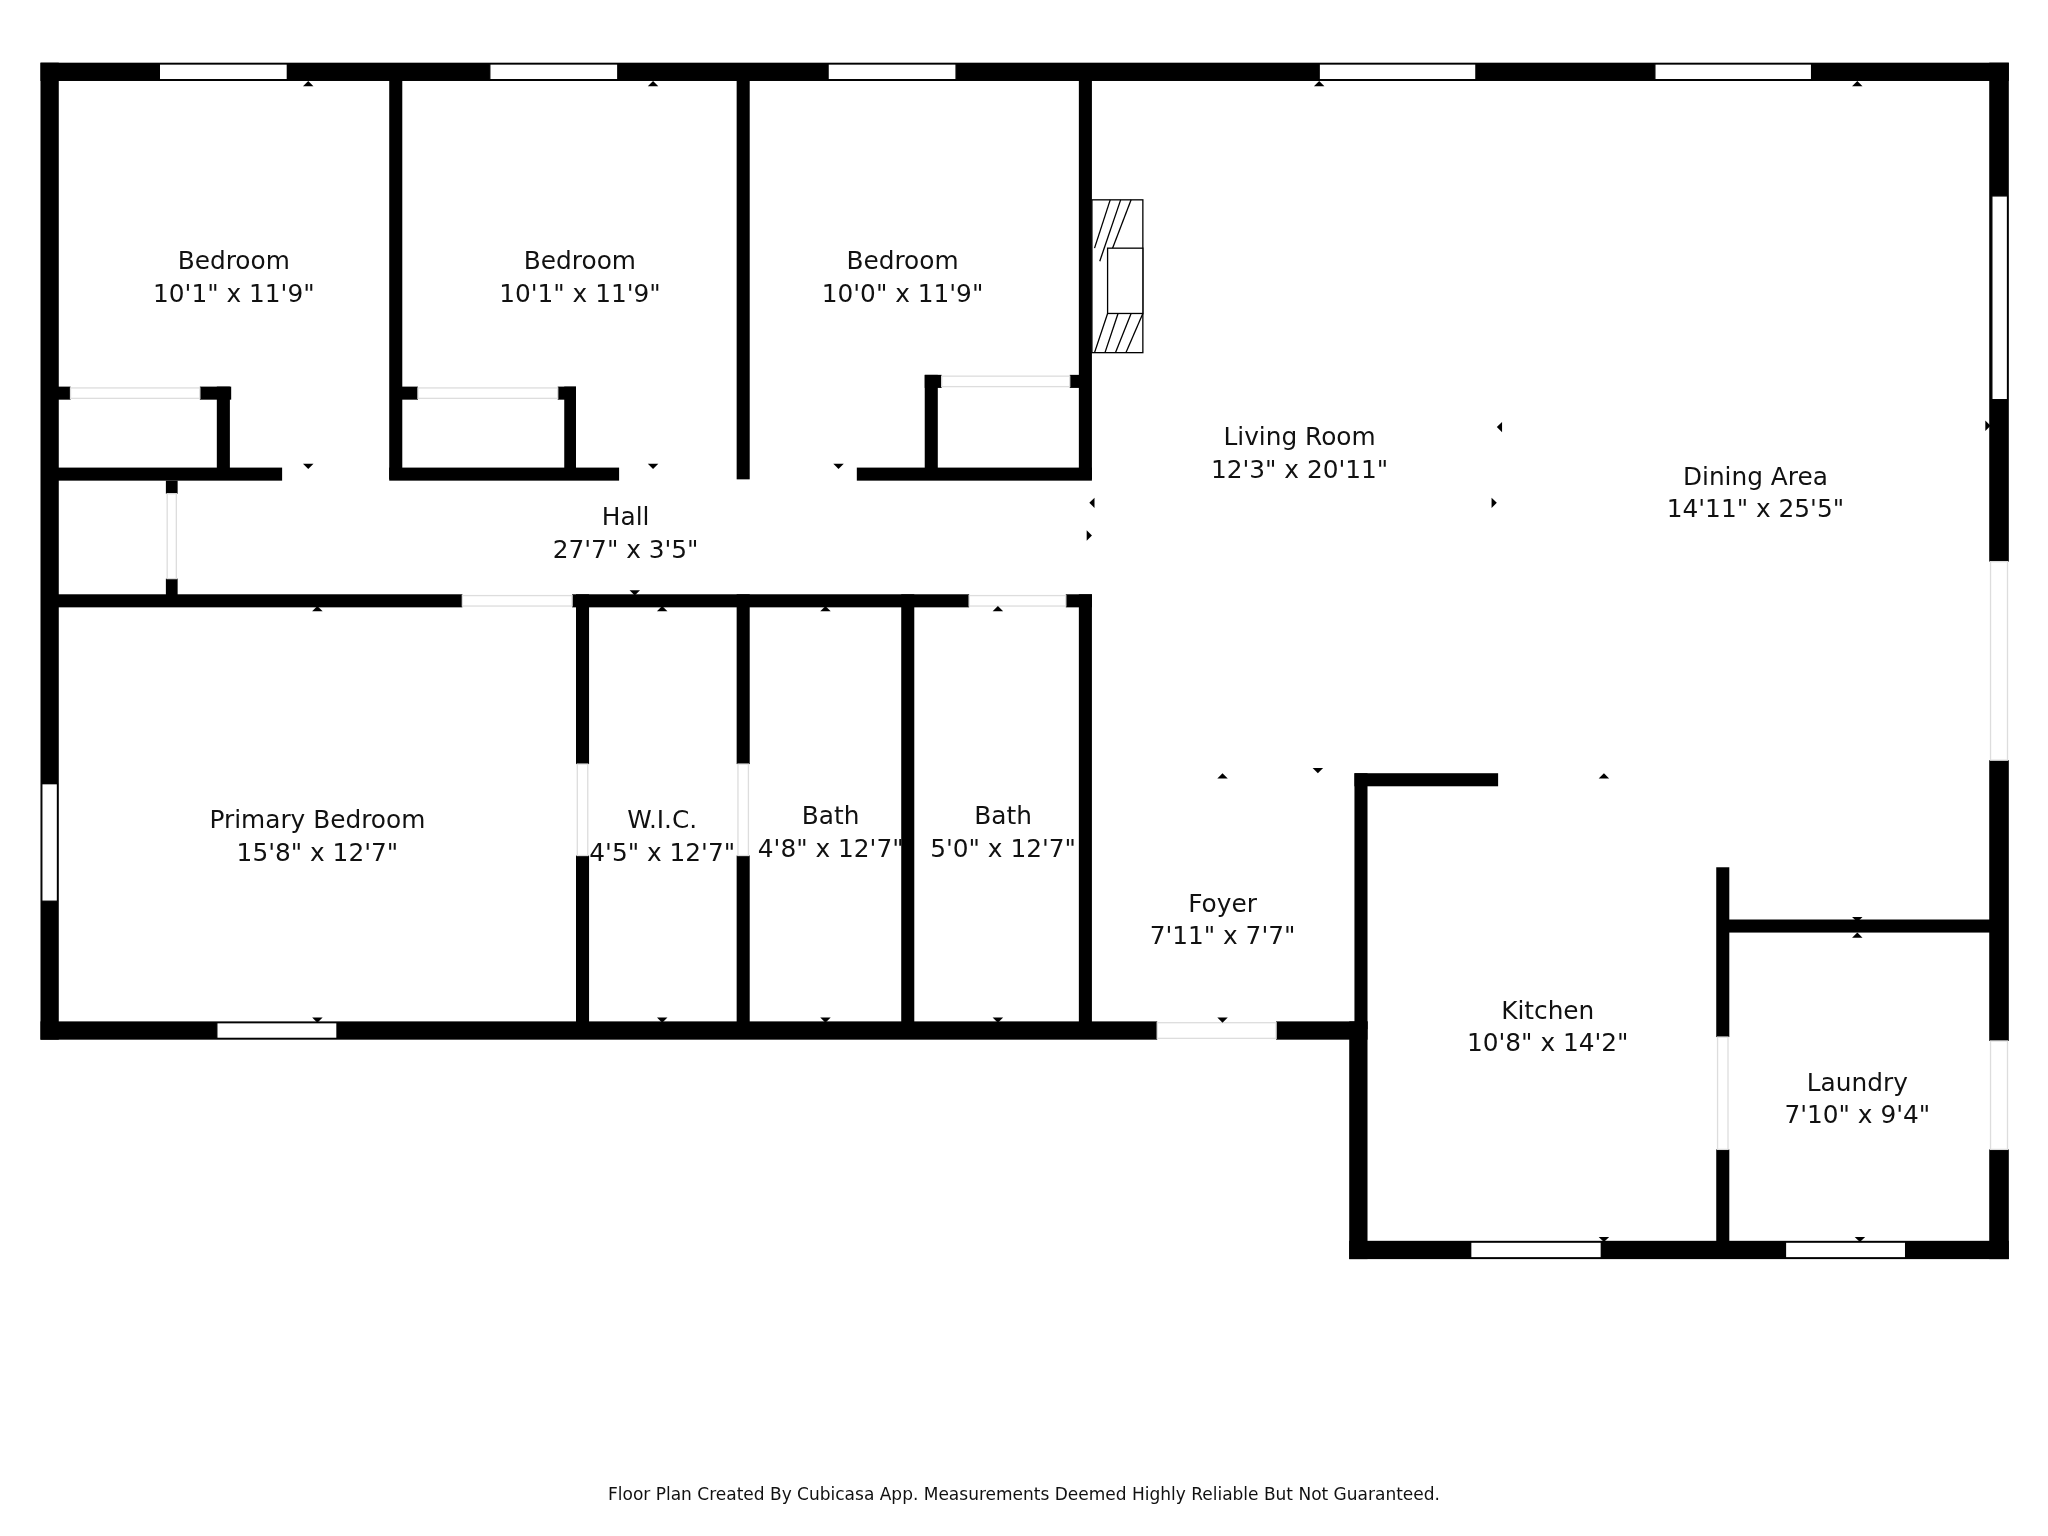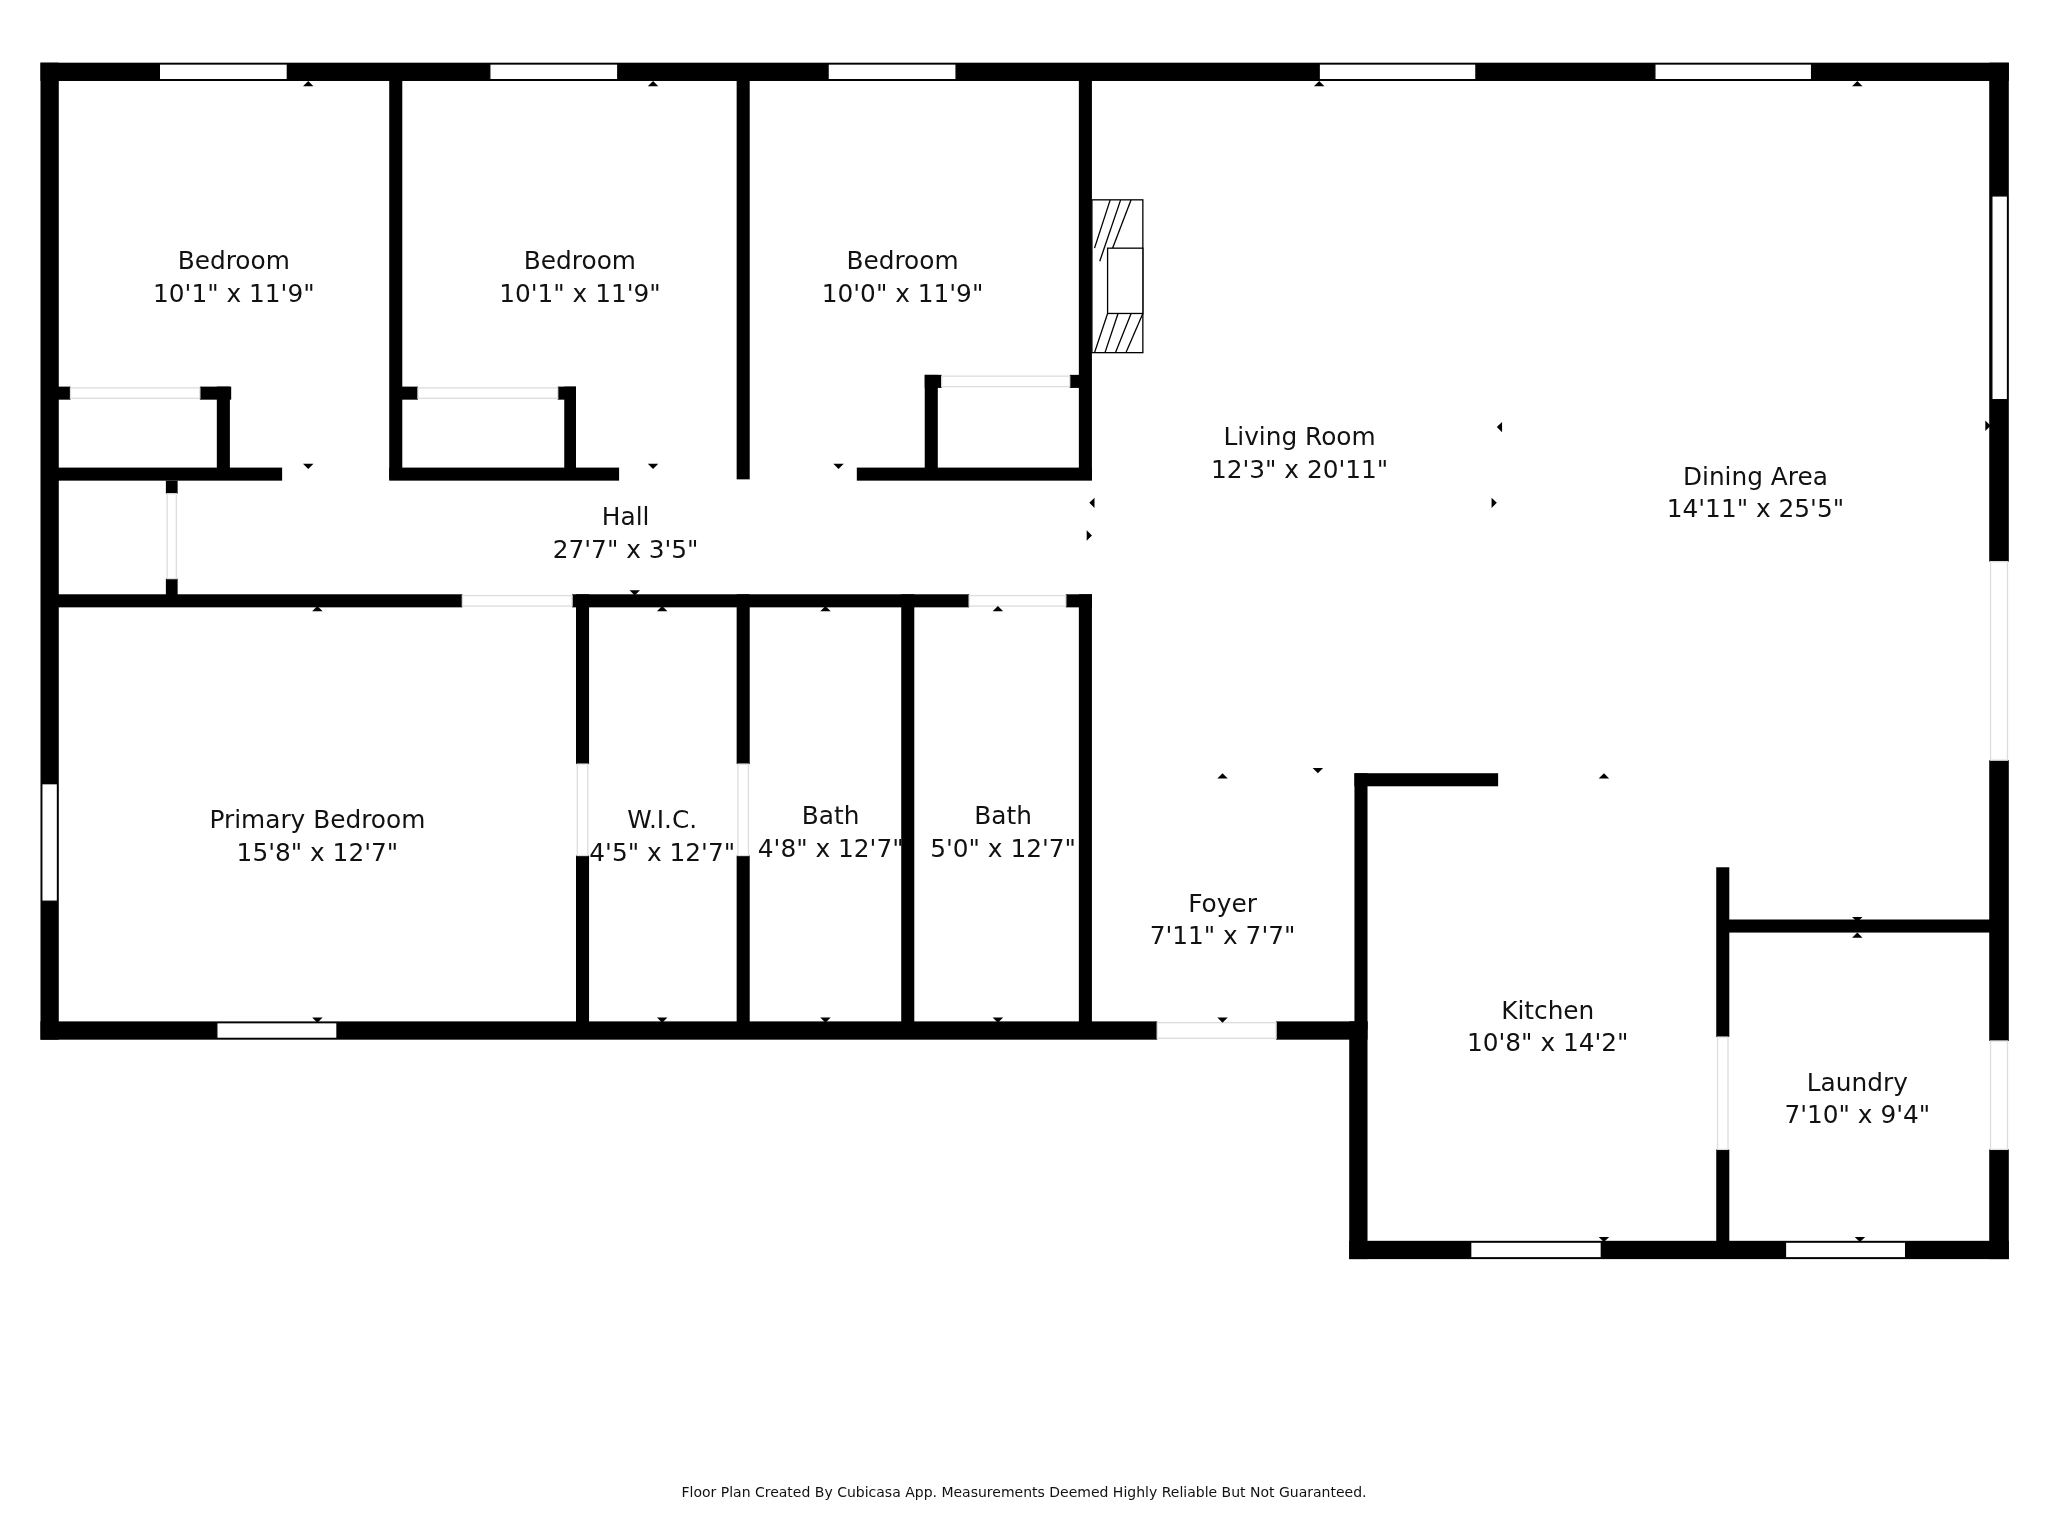--- a/index.html
+++ b/index.html
@@ -3,21 +3,21 @@
 <meta charset="utf-8">
 <style>
   html, body { margin:0; padding:0; background:#ffffff; }
   body { width:2048px; height:1536px; overflow:hidden; position:relative; font-family:"DejaVu Sans", sans-serif; }
   #plan { position:absolute; left:0; top:0; width:2048px; height:1536px; }
   .wall { fill:#000; }
   .win { fill:#fff; stroke:#000; stroke-width:1; }
   .door { fill:#fff; stroke:#ddd; stroke-width:1; }
   .lbl { font-family:"DejaVu Sans", sans-serif; font-size:19px; fill:#111; text-anchor:middle; }
   .mk { fill:#000; }
-  .foot { position:absolute; left:0; width:2048px; top:1484px; text-align:center; font-family:"DejaVu Sans", sans-serif; font-size:14px; color:#111; }
+  .foot { position:absolute; left:0; width:2048px; top:1484px; text-align:center; font-family:"DejaVu Sans", sans-serif; font-size:17px; color:#111; }
 </style>
 </head>
 <body>
 
 <svg id="plan" viewBox="0 0 1568 1176" preserveAspectRatio="none" xmlns="http://www.w3.org/2000/svg">
 
   <g>
     <rect class="wall" x="31" y="48" width="1507" height="14"></rect>
     <rect class="wall" x="31" y="48" width="14" height="748"></rect>
     <rect class="wall" x="1523" y="48" width="15" height="382"></rect>

